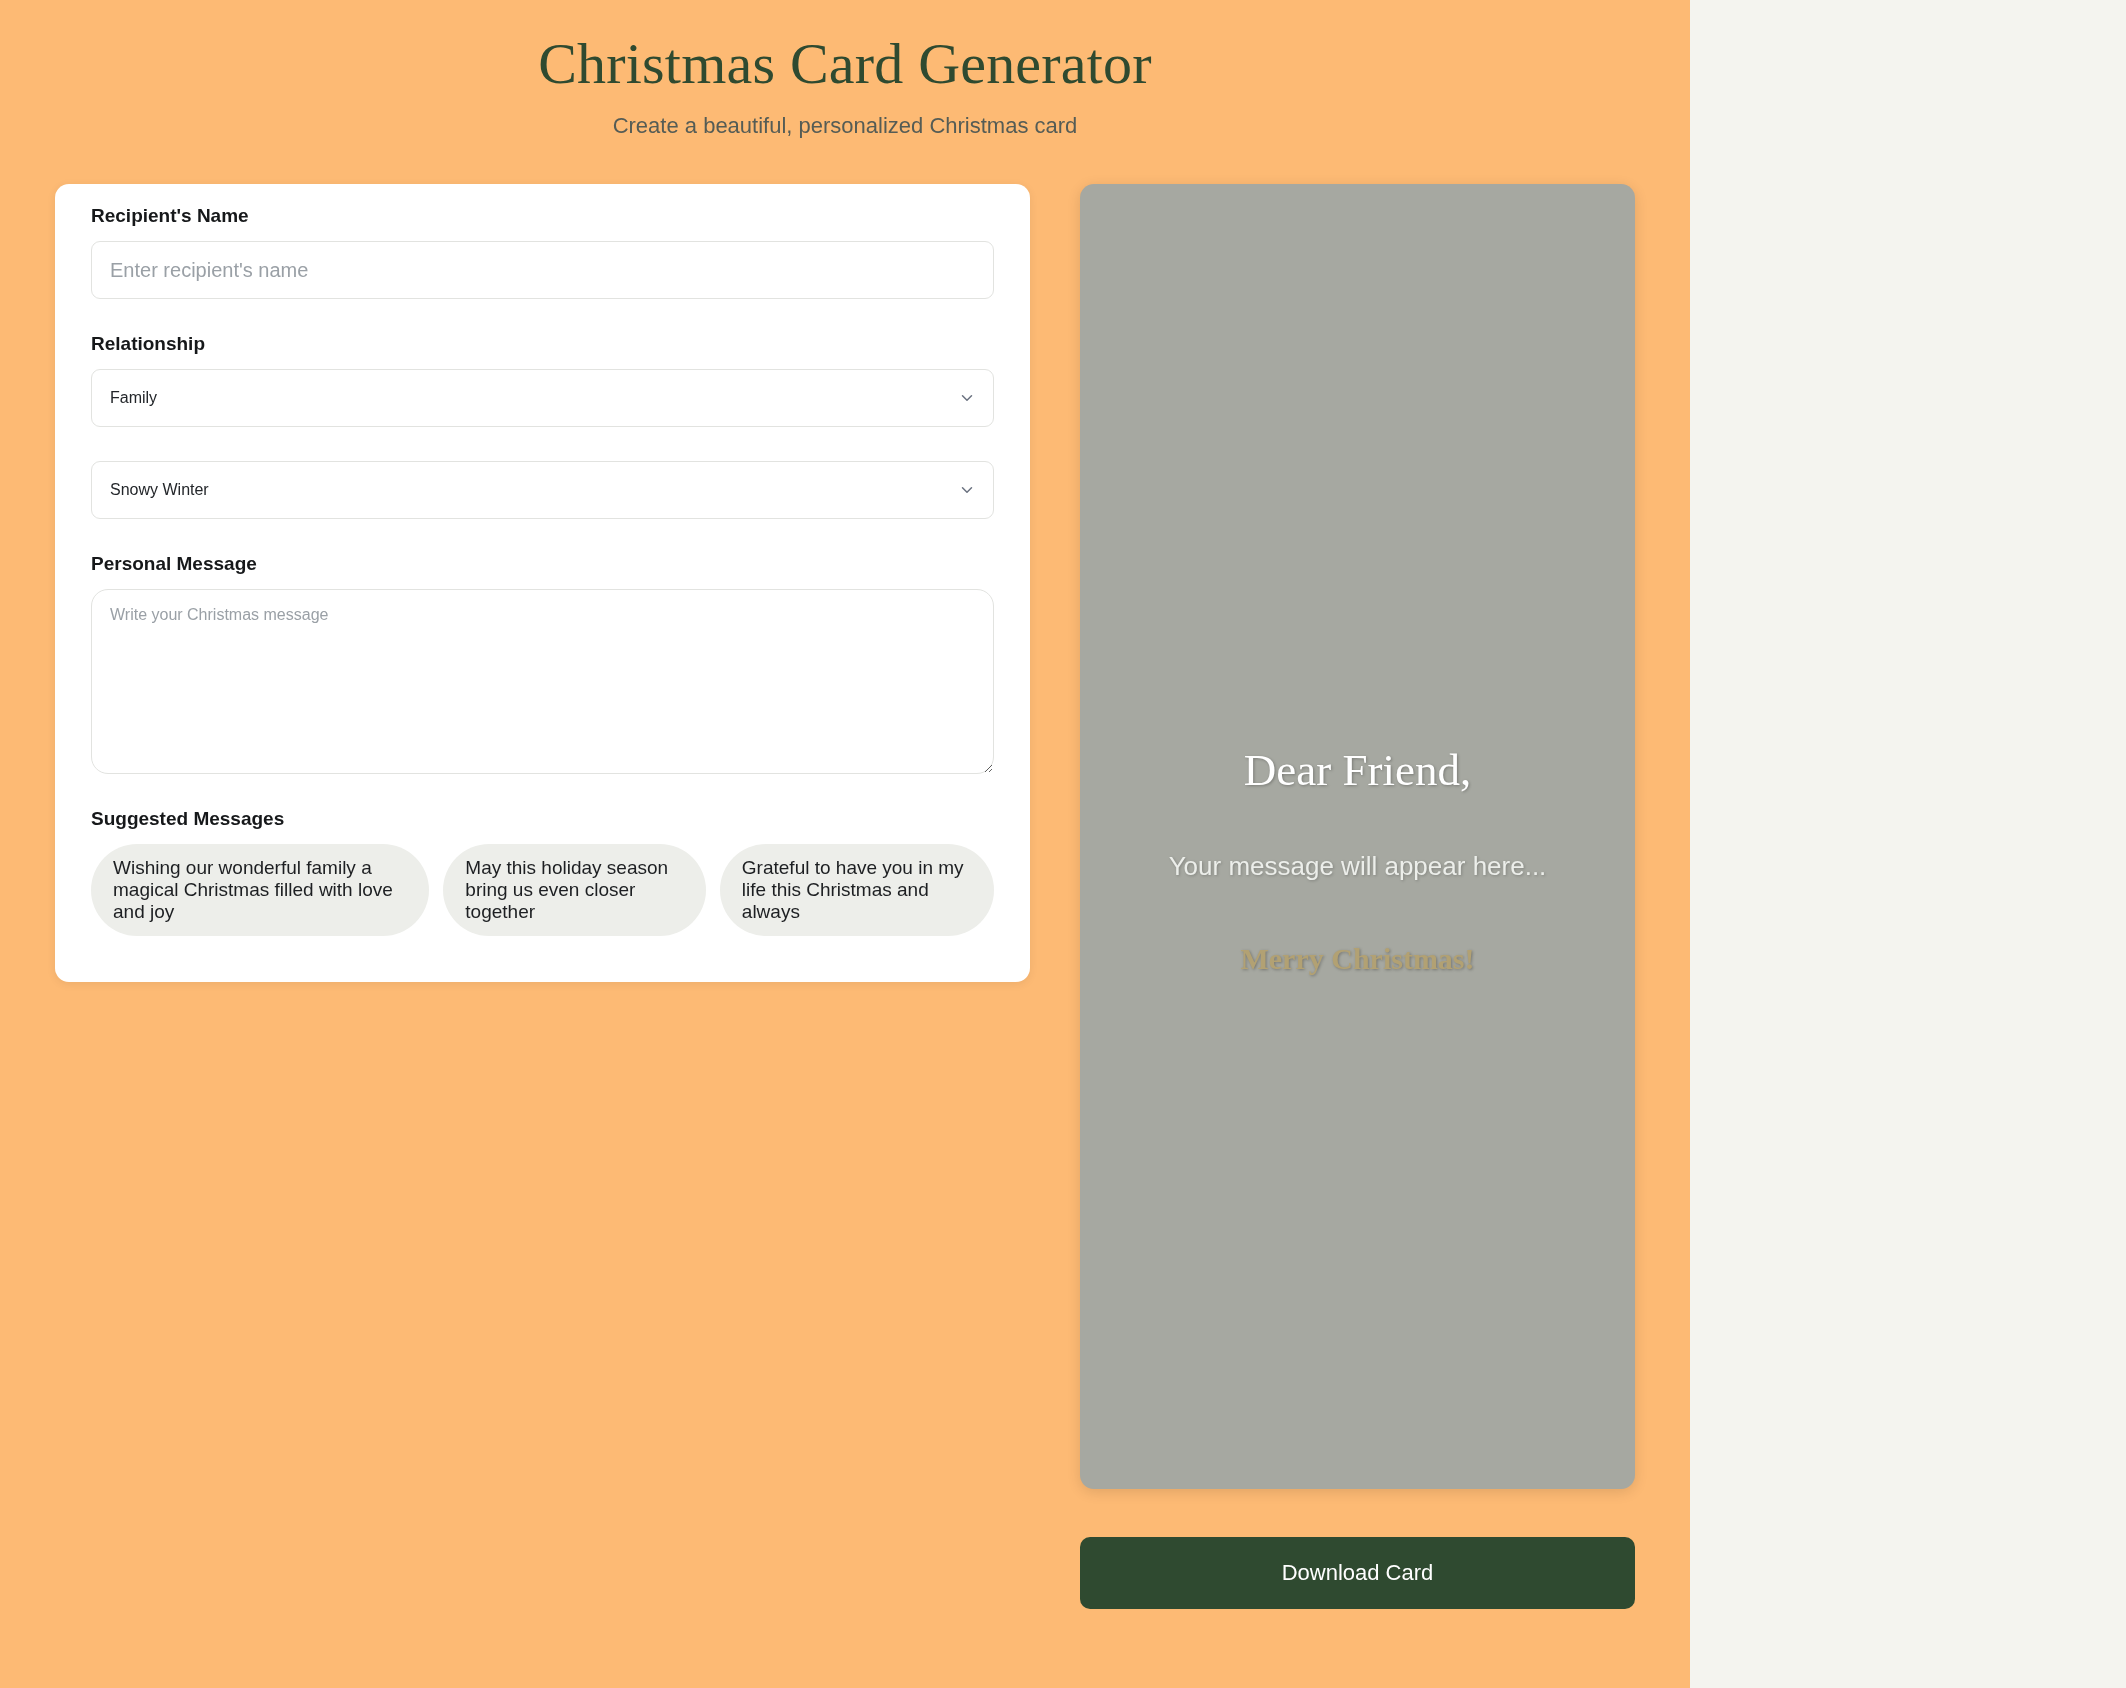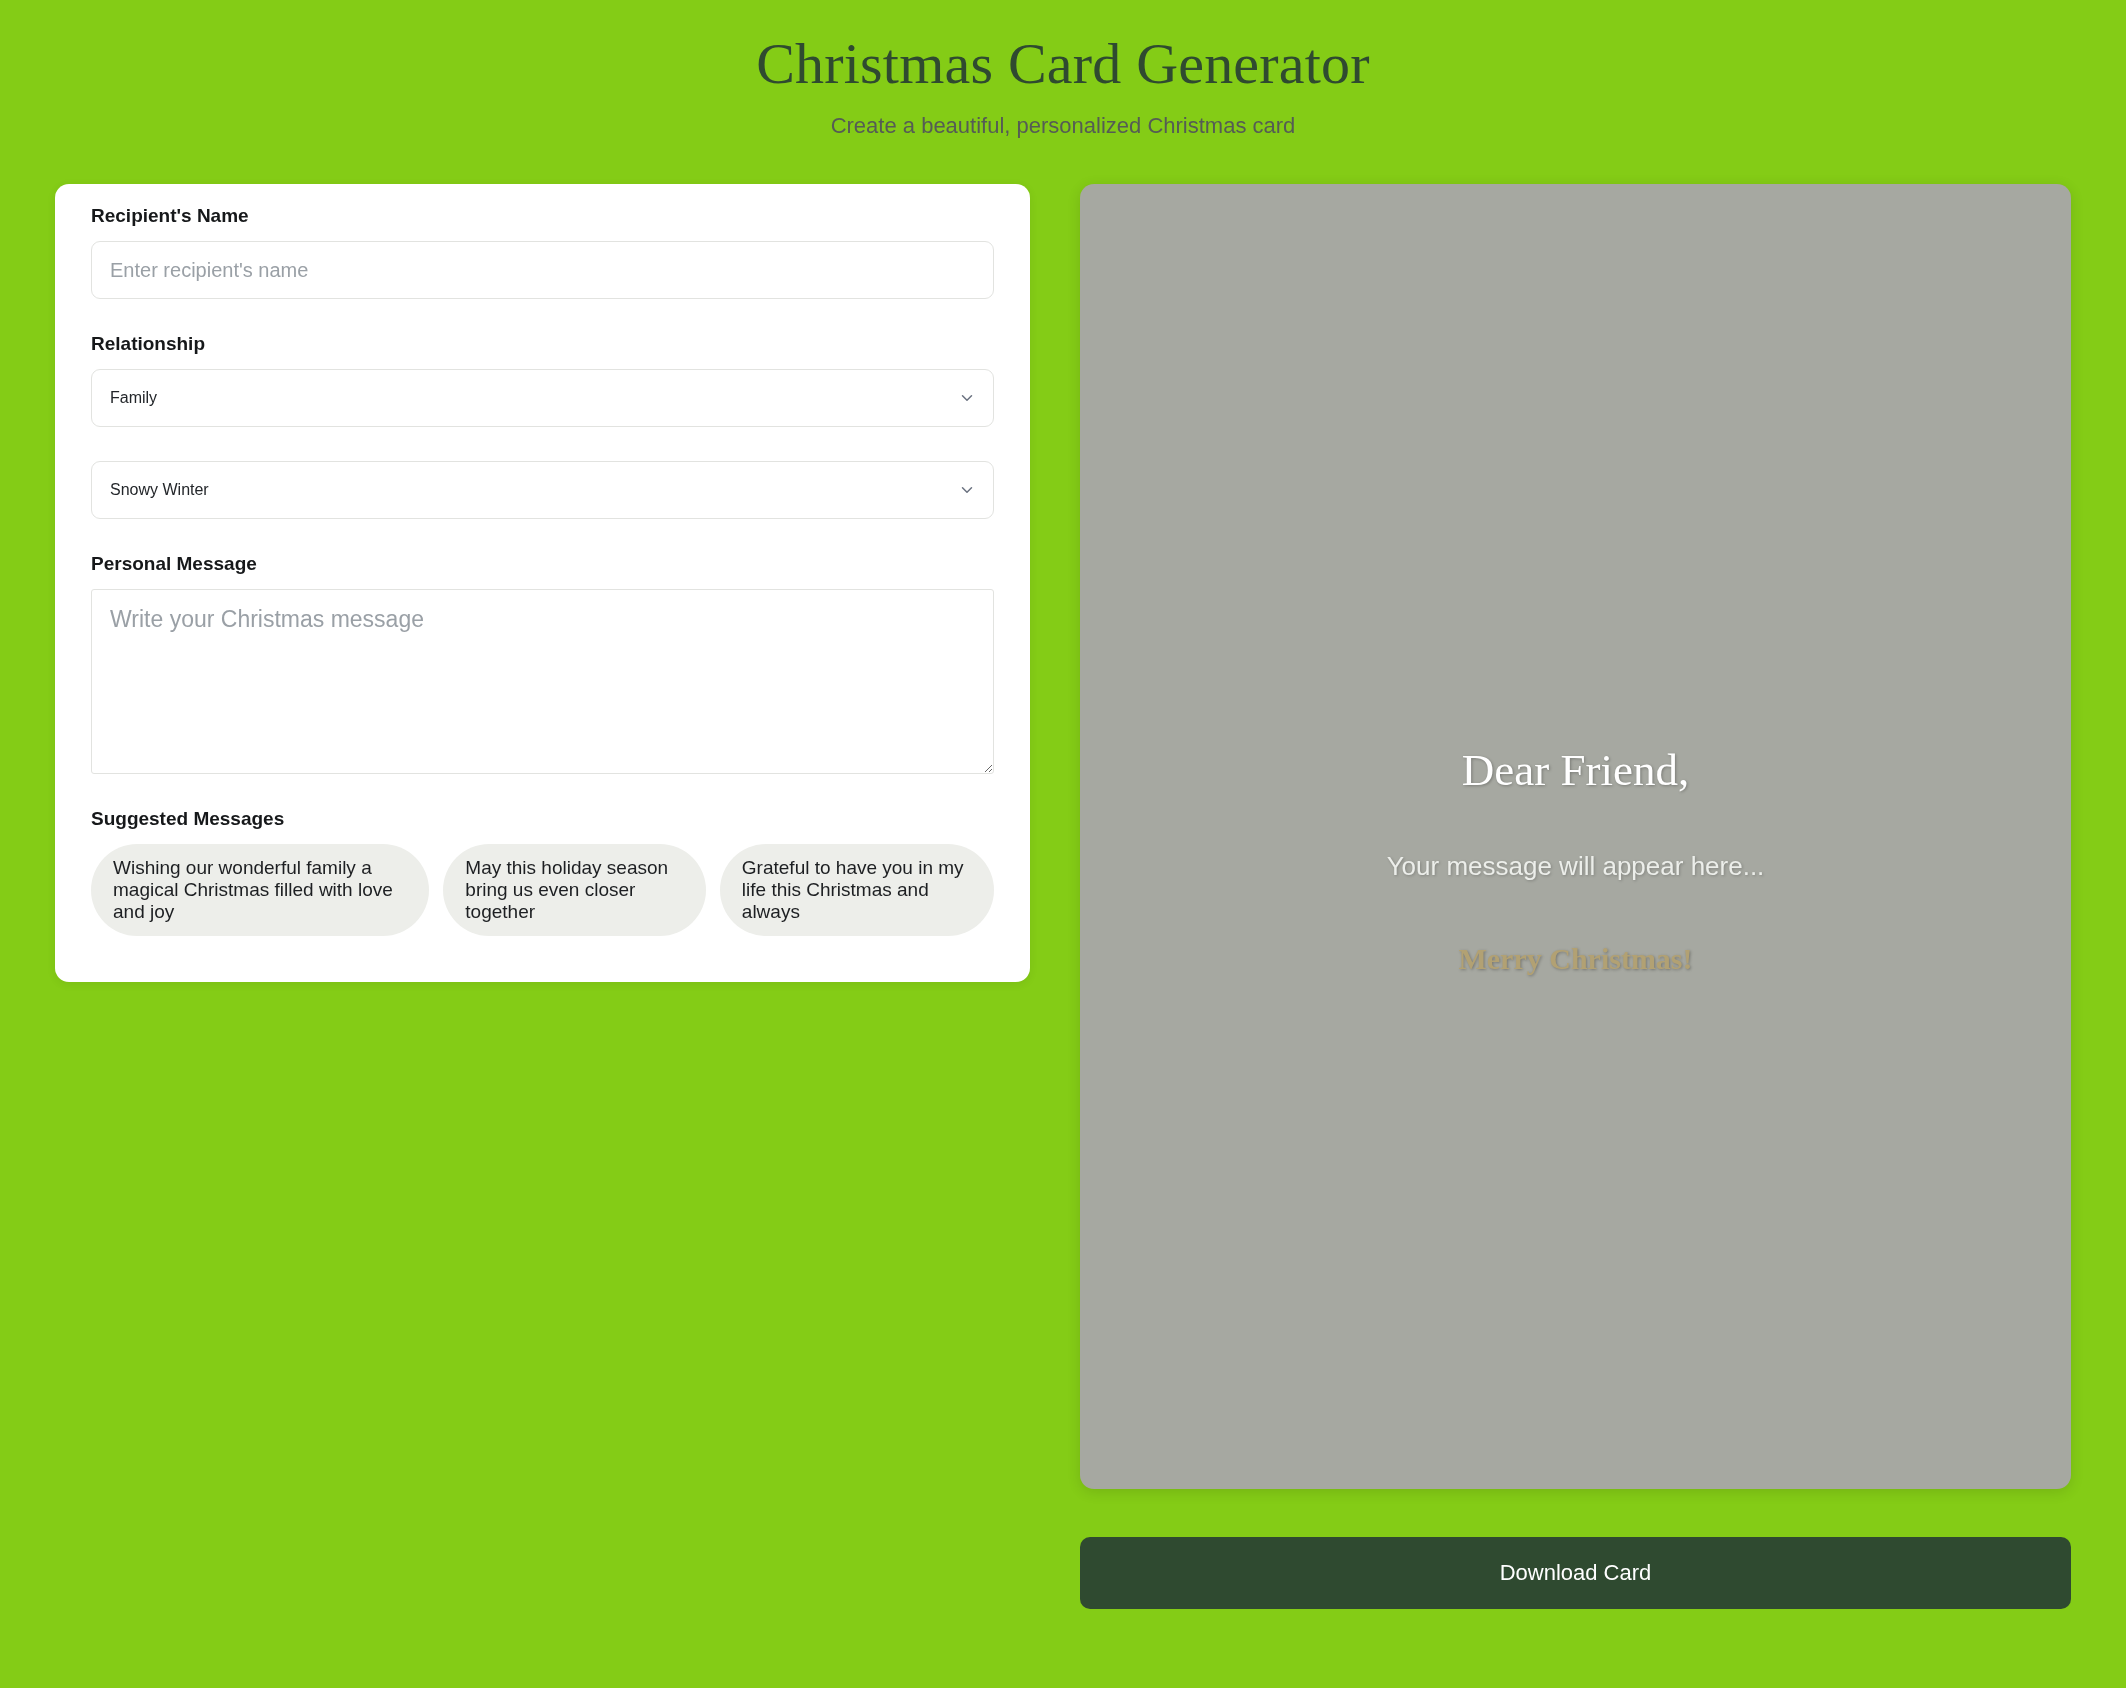--- a/index.html
+++ b/index.html
@@ -6,23 +6,23 @@
   html, body {
     margin: 0;
     padding: 0;
     background: #f4f4ef;
     width: 2126px;
     height: 1688px;
     font-family: "Liberation Sans", sans-serif;
     -webkit-font-smoothing: antialiased;
   }
   .page {
-    width: 2126px;
+    width: 1690px;
     min-height: 1688px;
-    background: #84cc16;
+    background: #fdba74;
     position: relative;
   }
   .header {
     padding-top: 30px;
     text-align: center;
   }
   .title {
     font-family: "Liberation Serif", serif;
     font-size: 58px;
     font-weight: 400;
@@ -92,23 +92,23 @@
     transform: translateY(-50%);
     width: 18px;
     height: 18px;
     pointer-events: none;
     color: #6b7280;
   }
   .textarea {
     width: 100%;
     height: 185px;
     border: 1px solid #e2e3e0;
-    border-radius: 3px;
+    border-radius: 17px;
     padding: 16px 18px;
-    font-size: 23px;
+    font-size: 16px;
     color: #23262a;
     background: #fff;
     font-family: "Liberation Sans", sans-serif;
     resize: vertical;
     outline: none;
     display: block;
   }
   .textarea::placeholder { color: #9aa0a6; }
   .suggestions { display: flex; flex-direction: row; gap: 14px; }
   .chip {

